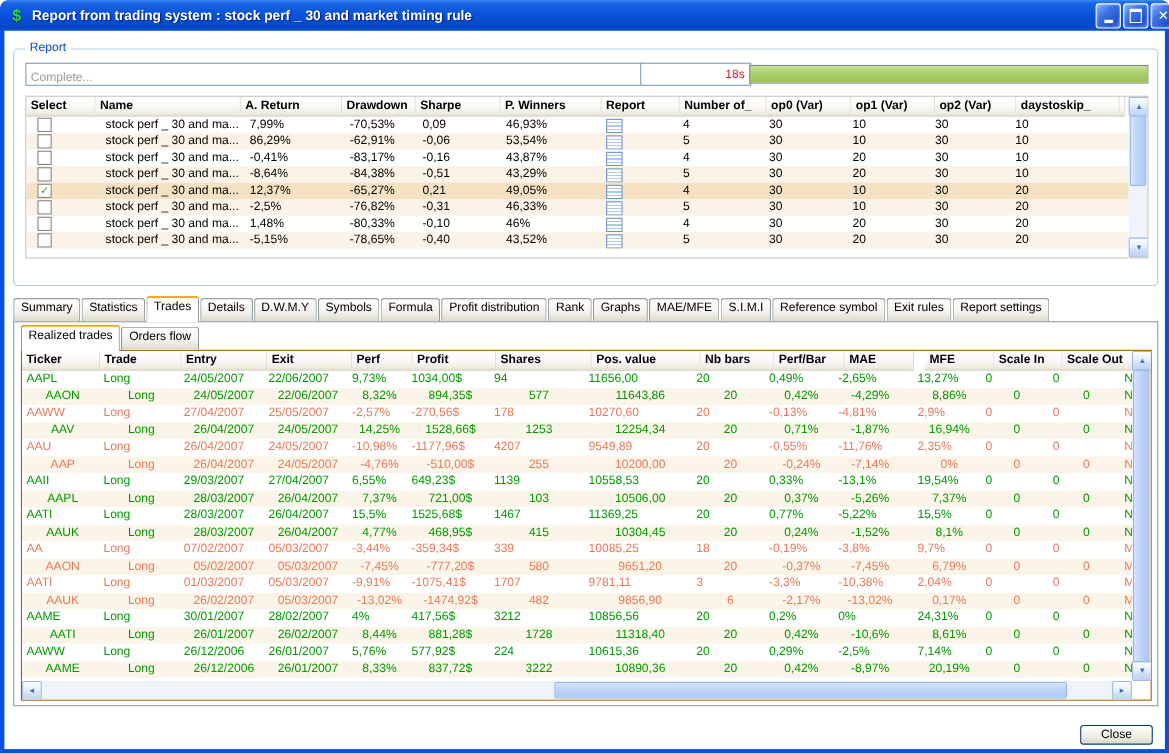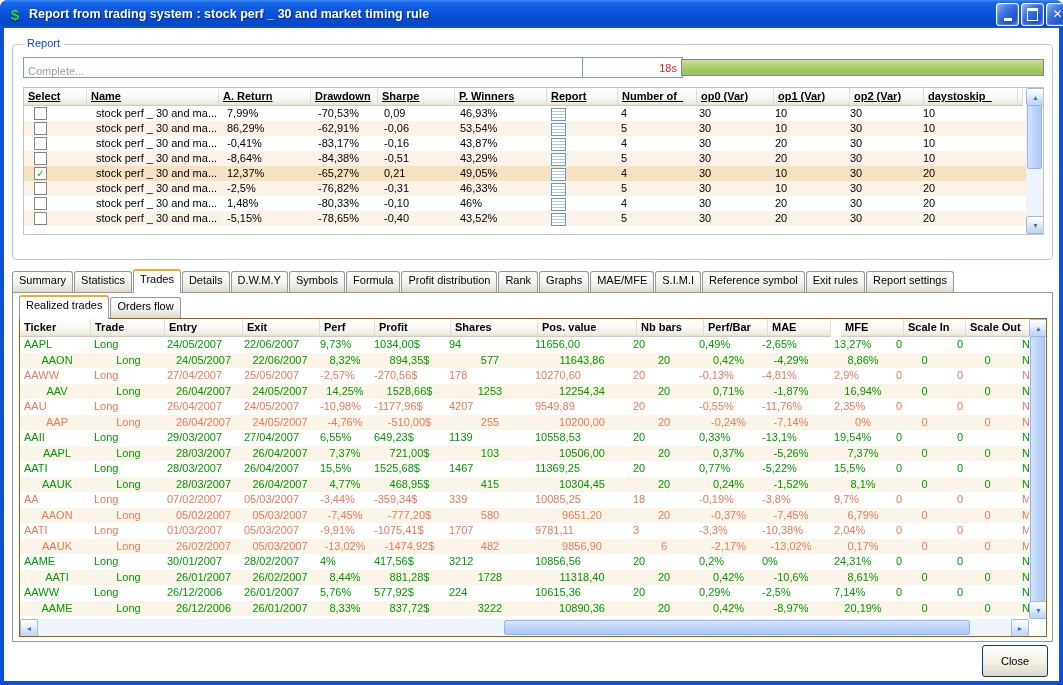--- a/index.html
+++ b/index.html
@@ -41,21 +41,21 @@
   .progress-fill { height:100%; background:linear-gradient(180deg,#C8E09A 0%,#A9CD69 50%,#9CC25A 100%); }
 
   
   .hcell { flex:none; background:linear-gradient(180deg,#FFFFFF 0%,#FAF9F6 50%,#EFEDE2 88%,#E2DFD0 100%);
     border-right:1px solid #E0DDD2; border-bottom:1px solid #CFCCBD;
     font-weight:bold; font-size:11px; line-height:17px; padding-left:4px;
     white-space:nowrap; overflow:hidden; }
 
   .results-list { position:absolute; left:10px; top:42px; width:1019px; height:146px;
     border:1px solid #C6C3BB; background:#fff; overflow:hidden; }
-  .rheader { display:flex; height:18px; margin-right:22px;text-decoration:underline; }
+  .rheader { display:flex; height:18px; margin-right:22px; }
   .rrow { display:flex; height:15px; line-height:15px; font-size:11px; margin-right:17px; }
   .rrow.alt { background:#FBF3E7; }
   .rrow.selected { background:#F6E2C2; }
   .rcell { flex:none; padding-left:4px; white-space:nowrap; overflow:hidden; }
   .rc0{width:58px;} .rc1{width:127px;} .rc2{width:87px;} .rc3{width:62px;} .rc4{width:72px;}
   .rc5{width:87px;} .rc6{width:66px;} .rc7{width:74px;} .rc8{width:72px;} .rc9{width:71px;}
   .rc10{width:69px;} .rc11{width:89px;} .rc12{flex:1;}
   .cb-cell { display:flex; align-items:center; padding-left:10px; }
   .checkbox { width:11px; height:11px; border:1px solid #858585; background:#fff;
     display:flex; align-items:center; justify-content:center; font-size:10px; color:#2FA32F; line-height:1; }
@@ -96,21 +96,21 @@
     background:linear-gradient(180deg,#FEFEFF,#E4EEFB 45%,#CCDDF6 70%,#C0D4F2);
     border:1px solid #9DBAE4; border-radius:2px; color:#4D6FA8; font-size:7px;
     display:flex; align-items:center; justify-content:center; cursor:pointer; }
   .sb-top { top:0; left:0; } .sb-bottom { bottom:0; left:0; }
   .sb-left { left:0; top:0; width:16px; height:17px; } .sb-right { right:0; top:0; width:16px; height:17px; }
   .sb-thumb { position:absolute; background:linear-gradient(90deg,#D6E5FC,#BCD2F8 50%,#AFC9F6);
     border:1px solid #95B5E8; border-radius:2px; cursor:pointer; }
   .sb-v .sb-thumb { left:1px; right:1px; }
   .sb-h .sb-thumb { top:1px; bottom:1px; background:linear-gradient(180deg,#D6E5FC,#BCD2F8 50%,#AFC9F6); }
 
-  .close-btn { position:absolute; right:11px; bottom:4px; width:66px; height:32px;
+  .close-btn { position:absolute; right:11px; bottom:4px; width:66px; height:18px;
     border:1px solid #003C74; border-radius:3px;
     background:linear-gradient(180deg,#FFFFFF 0%,#F2F0E4 55%,#DCD8C8 100%);
     font-size:11px; font-family:inherit; cursor:pointer; }
 </style>
 </head>
 <body>
 
 <div class="window">
   <div class="titlebar">
     <span class="app-icon">$</span>

